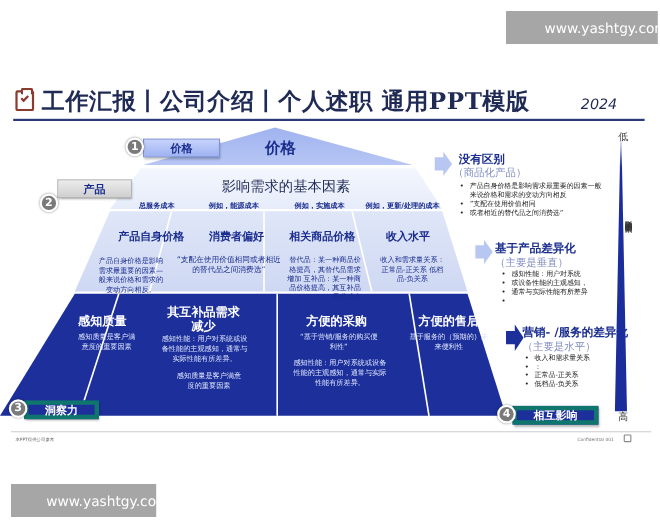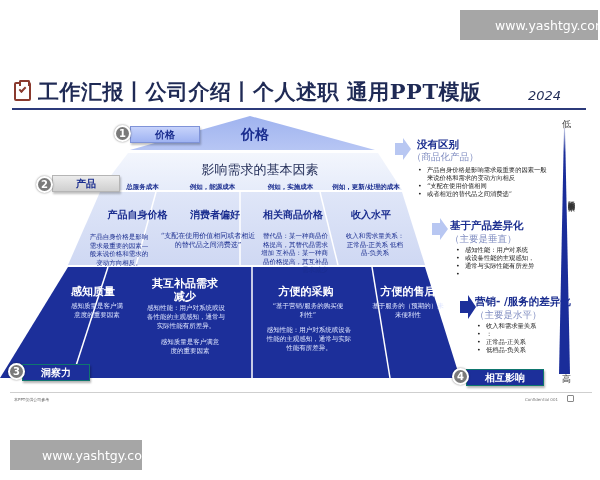--- a/index.html
+++ b/index.html
@@ -30,21 +30,21 @@
   .dk-title { font-weight: bold; color: #ffffff; font-size: 11px; }
   .dk-body { color: #dfe6ff; font-size: 6.5px; line-height: 9px; font-family: "DejaVu Sans", "Liberation Sans", sans-serif; }
   .cost { color: #1a2d8f; font-size: 6.5px; font-weight: bold; line-height: 8px; }
 
   .tag { position: absolute; height: 17px; display: flex; align-items: center; justify-content: center;
          font-size: 10px; font-weight: bold; }
   .tag-light { background: linear-gradient(#c7d3fb, #9fb3f2); color: #1a2d8f; border: 1px solid #7f93d8;
          box-shadow: 1px 2px 2px rgba(0,0,0,0.25); }
   .tag-grey { background: linear-gradient(#ececec, #cfcfcf); color: #1a2d8f; border: 1px solid #b5b5b5;
          box-shadow: 1px 2px 2px rgba(0,0,0,0.25); }
-  .tag-dark { background: #1c2f9a; color: #ffffff; border: 1px solid #0f766e; box-shadow: 1px 2px 2px rgba(0,0,0,0.3); }
+  .tag-dark { background: #1c2f9a; color: #ffffff; border: 4px solid #0f766e; box-shadow: 1px 2px 2px rgba(0,0,0,0.3); }
   .num { position: absolute; width: 17px; height: 17px; border-radius: 50%; background: #7a7a7a; color: #fff;
          border: 2px solid #ffffff; box-shadow: 0 0 2px rgba(0,0,0,0.5); font-size: 10px; font-weight: bold;
          display: flex; align-items: center; justify-content: center; font-family: "DejaVu Sans", "Liberation Sans", sans-serif; }
 
   
   .arrow { position: absolute; }
   .r-title { position: absolute; font-size: 10.5px; font-weight: bold; color: #1a2d8f; }
   .r-sub { position: absolute; font-size: 9.5px; color: #7f8cc0; }
   .r-list { position: absolute; list-style: none; font-size: 6.3px; color: #222; line-height: 8px; }
   .r-list li { position: relative; padding-left: 9px; }
@@ -130,21 +130,21 @@
 <div class="ptext dk-body" style="left:272px;top:302px;width:72px;">“基于营销/服务的购买便利性”</div>
 <div class="ptext dk-body" style="left:266px;top:326px;width:86px;">感知性能：用户对系统或设备性能的主观感知，通常与实际性能有所差异。</div>
 <div class="ptext dk-title" style="left:372px;top:284px;width:72px;text-align:center;">方便的售后</div>
 <div class="ptext dk-body" style="left:372px;top:302px;width:72px;">基于服务的（预期的）未来便利性</div>
 
 <div class="tag tag-light" style="left:130px;top:126px;width:70px;">
     <span>价格</span>
   </div>
 <div class="num" style="left:114px;top:125px;">1</div>
 
-<div class="tag tag-grey" style="left:52px;top:175px;width:68px;">
+<div class="tag tag-grey" style="left:52px;top:163px;width:68px;">
     <span>产品</span>
   </div>
 <div class="num" style="left:36px;top:176px;">2</div>
 
 <div class="tag tag-dark" style="left:22px;top:364px;width:68px;">
     <span>洞察力</span>
   </div>
 <div class="num" style="left:8px;top:363px;">3</div>
 
 <div class="tag tag-dark" style="left:466px;top:369px;width:78px;">

